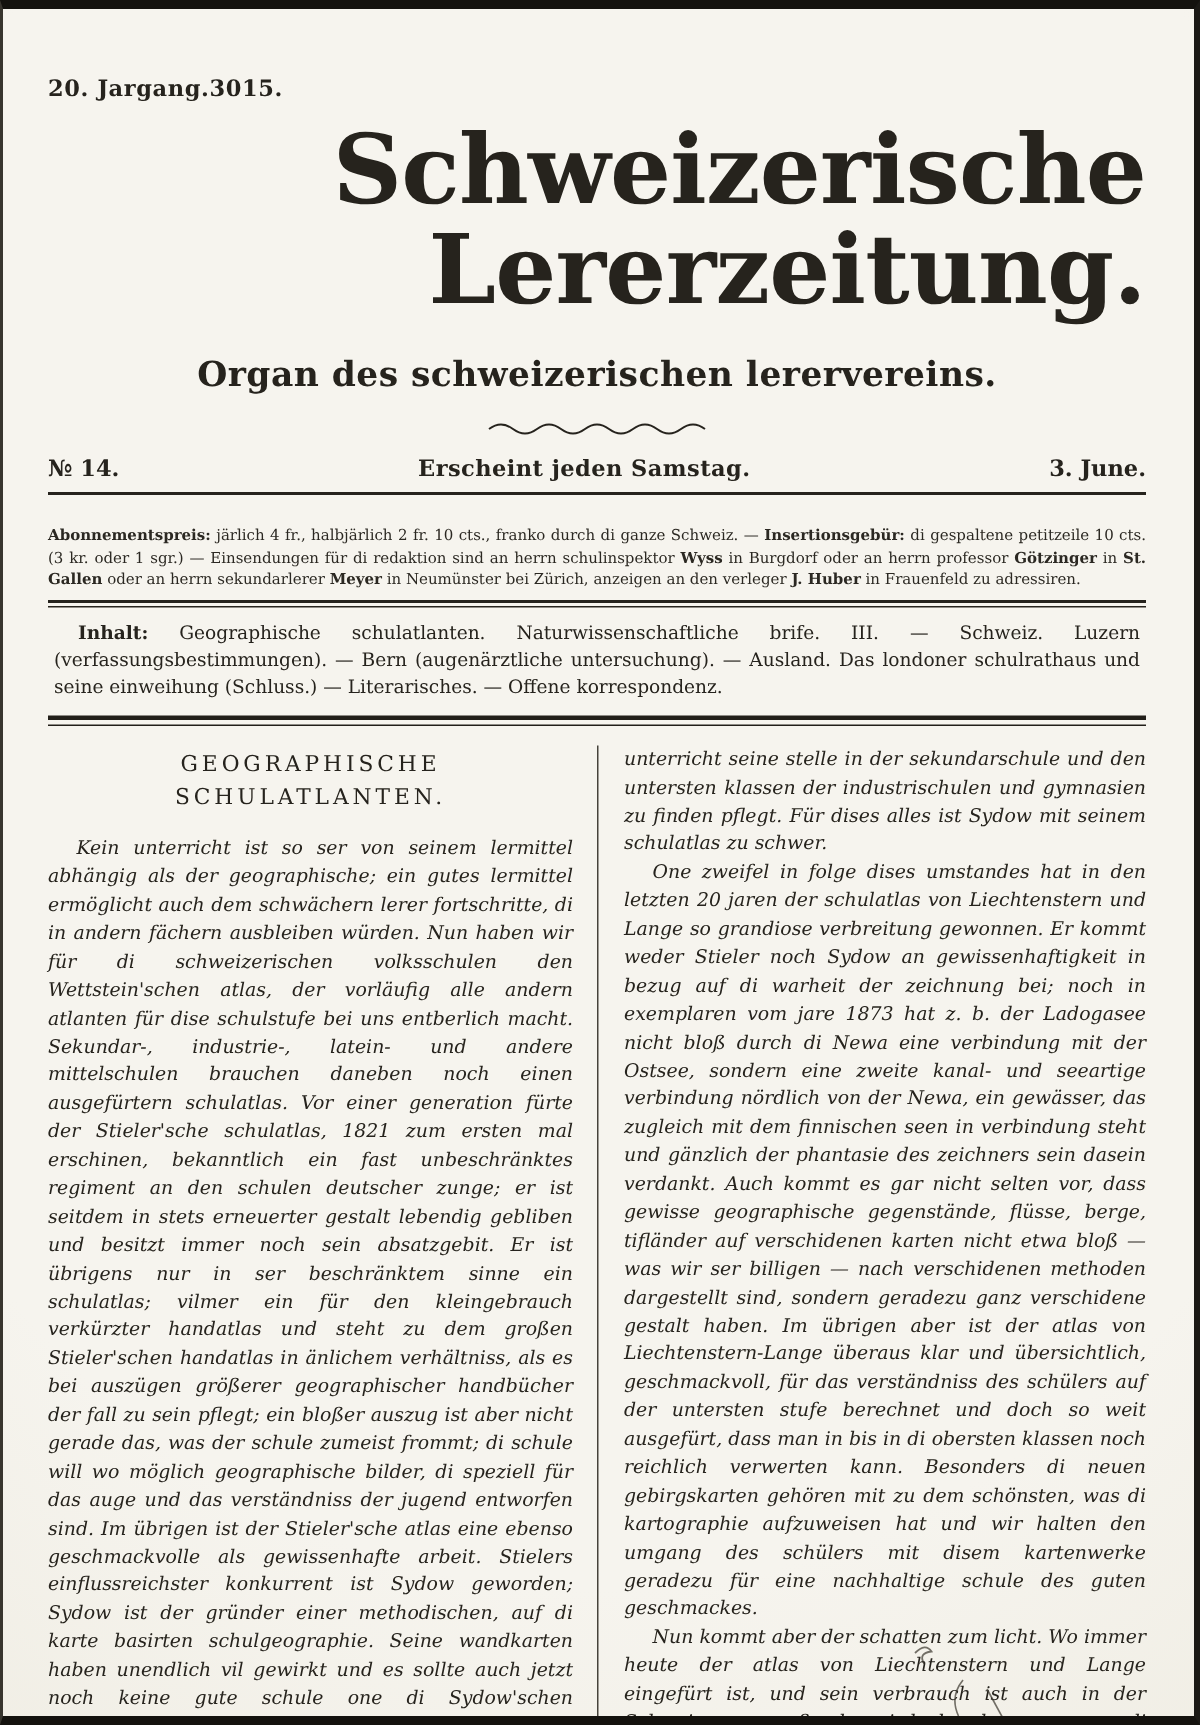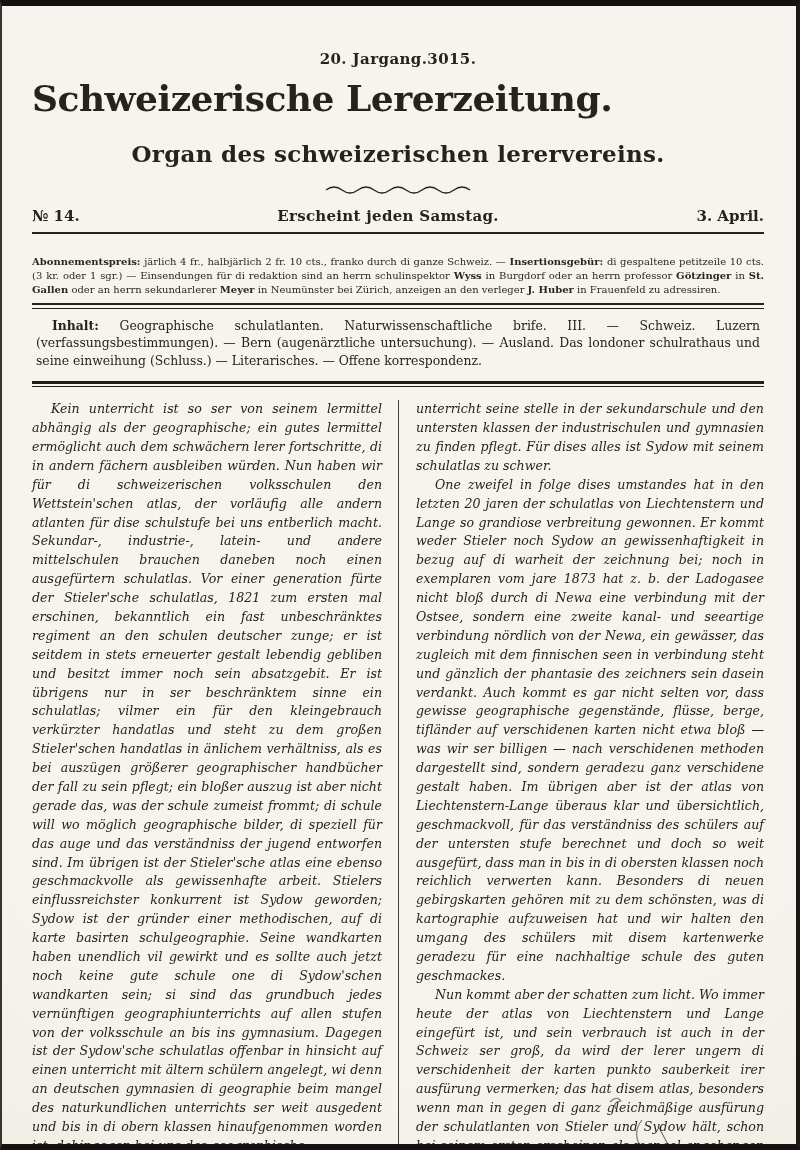--- a/index.html
+++ b/index.html
@@ -13,26 +13,26 @@
     border-right: 4px solid #1b1915;
     border-bottom: 6px solid #14120e;
     border-left: 2px solid #38352e;
     overflow: hidden;
     color: #26231d;
     font-family: "DejaVu Serif", "Liberation Serif", serif;
   }
   .content { padding: 44px 32px 0 30px; }
 
   .edition-row {
-    display: flex; justify-content: center; align-items: baseline;
+    display: flex; justify-content: flex-start; align-items: baseline;
     font-size: 15px; font-weight: bold; letter-spacing: .4px;
   }
   .paper-title {
-    margin-top: 12px; text-align: left;
-    font-size: 36px; font-weight: bold; letter-spacing: -.5px;
+    margin-top: 12px; text-align: right;
+    font-size: 64px; font-weight: bold; letter-spacing: -.5px;
     line-height: 1.05;
   }
   .paper-subtitle {
     margin-top: 22px; text-align: center;
     font-size: 23px; font-weight: bold; letter-spacing: .3px;
   }
   .squiggle-wrap { margin: 13px auto 0; width: 160px; text-align: center; }
 
   .masthead-row {
     display: flex; justify-content: space-between; align-items: baseline;
@@ -90,35 +90,36 @@
 
     <div class="squiggle-wrap">
       <svg width="150" height="12" viewBox="0 0 150 12" aria-hidden="true">
         <path d="M3 7 Q 11 1, 19 7 T 35 7 T 51 7 T 67 7 T 83 7 T 99 7 T 115 7 T 131 7 T 147 7" fill="none" stroke="#26231d" stroke-width="1.3"></path>
       </svg>
     </div>
 
     <div class="masthead-row">
       <span>№ 14.</span>
       <span class="mid">Erscheint jeden Samstag.</span>
-      <span>3. April.</span>
+      <span>3. June.</span>
     </div>
 
     <div class="rule-single"></div>
 
     <div class="fineprint"><span class="b">Abonnementspreis:</span><span> järlich 4 fr., halbjärlich 2 fr. 10 cts., franko durch di ganze Schweiz. — </span><span class="b">Insertionsgebür:</span><span> di gespaltene petitzeile 10 cts. (3 kr. oder 1 sgr.) — Einsendungen für di redaktion sind an herrn schulinspektor </span><span class="b">Wyss</span><span> in Burgdorf oder an herrn professor </span><span class="b">Götzinger</span><span> in </span><span class="b">St. Gallen</span><span> oder an herrn sekundarlerer </span><span class="b">Meyer</span><span> in Neumünster bei Zürich, anzeigen an den verleger </span><span class="b">J. Huber</span><span> in Frauenfeld zu adressiren.</span></div>
 
     <div class="rule-double-a"></div>
 
     <p class="inhalt"><span class="b">Inhalt:</span><span> Geographische schulatlanten.  Naturwissenschaftliche brife. III. — Schweiz. Luzern (verfassungsbestimmungen). — Bern (augenärztliche untersuchung). — Ausland.  Das londoner schulrathaus und seine einweihung (Schluss.) — Literarisches. — Offene korrespondenz.</span></p>
 
     <div class="rule-double-b"></div>
 
     <div class="columns">
       <div class="col col-left">
+        <h2 class="article-heading">GEOGRAPHISCHE SCHULATLANTEN.</h2>
         <p class="indent">Kein unterricht ist so ser von seinem lermittel abhängig als der geographische; ein gutes lermittel ermöglicht auch dem schwächern lerer fortschritte, di in andern fächern ausbleiben würden. Nun haben wir für di schweizerischen volksschulen den Wettstein'schen atlas, der vorläufig alle andern atlanten für dise schulstufe bei uns entberlich macht. Sekundar-, industrie-, latein- und andere mittelschulen brauchen daneben noch einen ausgefürtern schulatlas. Vor einer generation fürte der Stieler'sche schulatlas, 1821 zum ersten mal erschinen, bekanntlich ein fast unbeschränktes regiment an den schulen deutscher zunge; er ist seitdem in stets erneuerter gestalt lebendig gebliben und besitzt immer noch sein absatzgebit. Er ist übrigens nur in ser beschränktem sinne ein schulatlas; vilmer ein für den kleingebrauch verkürzter handatlas und steht zu dem großen Stieler'schen handatlas in änlichem verhältniss, als es bei auszügen größerer geographischer handbücher der fall zu sein pflegt; ein bloßer auszug ist aber nicht gerade das, was der schule zumeist frommt; di schule will wo möglich geographische bilder, di speziell für das auge und das verständniss der jugend entworfen sind. Im übrigen ist der Stieler'sche atlas eine ebenso geschmackvolle als gewissenhafte arbeit. Stielers einflussreichster konkurrent ist Sydow geworden; Sydow ist der gründer einer methodischen, auf di karte basirten schulgeographie. Seine wandkarten haben unendlich vil gewirkt und es sollte auch jetzt noch keine gute schule one di Sydow'schen wandkarten sein; si sind das grundbuch jedes vernünftigen geographiunterrichts auf allen stufen von der volksschule an bis ins gymnasium. Dagegen ist der Sydow'sche schulatlas offenbar in hinsicht auf einen unterricht mit ältern schülern angelegt, wi denn an deutschen gymnasien di geographie beim mangel des naturkundlichen unterrichts ser weit ausgedent und bis in di obern klassen hinaufgenommen worden ist; dahingegen bei uns das geographische</p>
       </div>
       <div class="col col-right">
         <p>unterricht seine stelle in der sekundarschule und den untersten klassen der industrischulen und gymnasien zu finden pflegt. Für dises alles ist Sydow mit seinem schulatlas zu schwer.</p>
         <p class="indent">One zweifel in folge dises umstandes hat in den letzten 20 jaren der schulatlas von Liechtenstern und Lange so grandiose verbreitung gewonnen. Er kommt weder Stieler noch Sydow an gewissenhaftigkeit in bezug auf di warheit der zeichnung bei; noch in exemplaren vom jare 1873 hat z. b. der Ladogasee nicht bloß durch di Newa eine verbindung mit der Ostsee, sondern eine zweite kanal- und seeartige verbindung nördlich von der Newa, ein gewässer, das zugleich mit dem finnischen seen in verbindung steht und gänzlich der phantasie des zeichners sein dasein verdankt. Auch kommt es gar nicht selten vor, dass gewisse geographische gegenstände, flüsse, berge, tifländer auf verschidenen karten nicht etwa bloß — was wir ser billigen — nach verschidenen methoden dargestellt sind, sondern geradezu ganz verschidene gestalt haben. Im übrigen aber ist der atlas von Liechtenstern-Lange überaus klar und übersichtlich, geschmackvoll, für das verständniss des schülers auf der untersten stufe berechnet und doch so weit ausgefürt, dass man in bis in di obersten klassen noch reichlich verwerten kann. Besonders di neuen gebirgskarten gehören mit zu dem schönsten, was di kartographie aufzuweisen hat und wir halten den umgang des schülers mit disem kartenwerke geradezu für eine nachhaltige schule des guten geschmackes.</p>
         <p class="indent">Nun kommt aber der schatten zum licht. Wo immer heute der atlas von Liechtenstern und Lange eingefürt ist, und sein verbrauch ist auch in der Schweiz ser groß, da wird der lerer ungern di verschidenheit der karten punkto sauberkeit irer ausfürung vermerken; das hat disem atlas, besonders wenn man in gegen di ganz gleichmäßige ausfürung der schulatlanten von Stieler und Sydow hält, schon bei seinem ersten erscheinen als mangel angehangen und ist es gebliben: neben ser schönen karten einige, di warhaft abscheulich sind. Ser anerkennenswert hat sich</p>
       </div>
     </div>
   </div>
 

